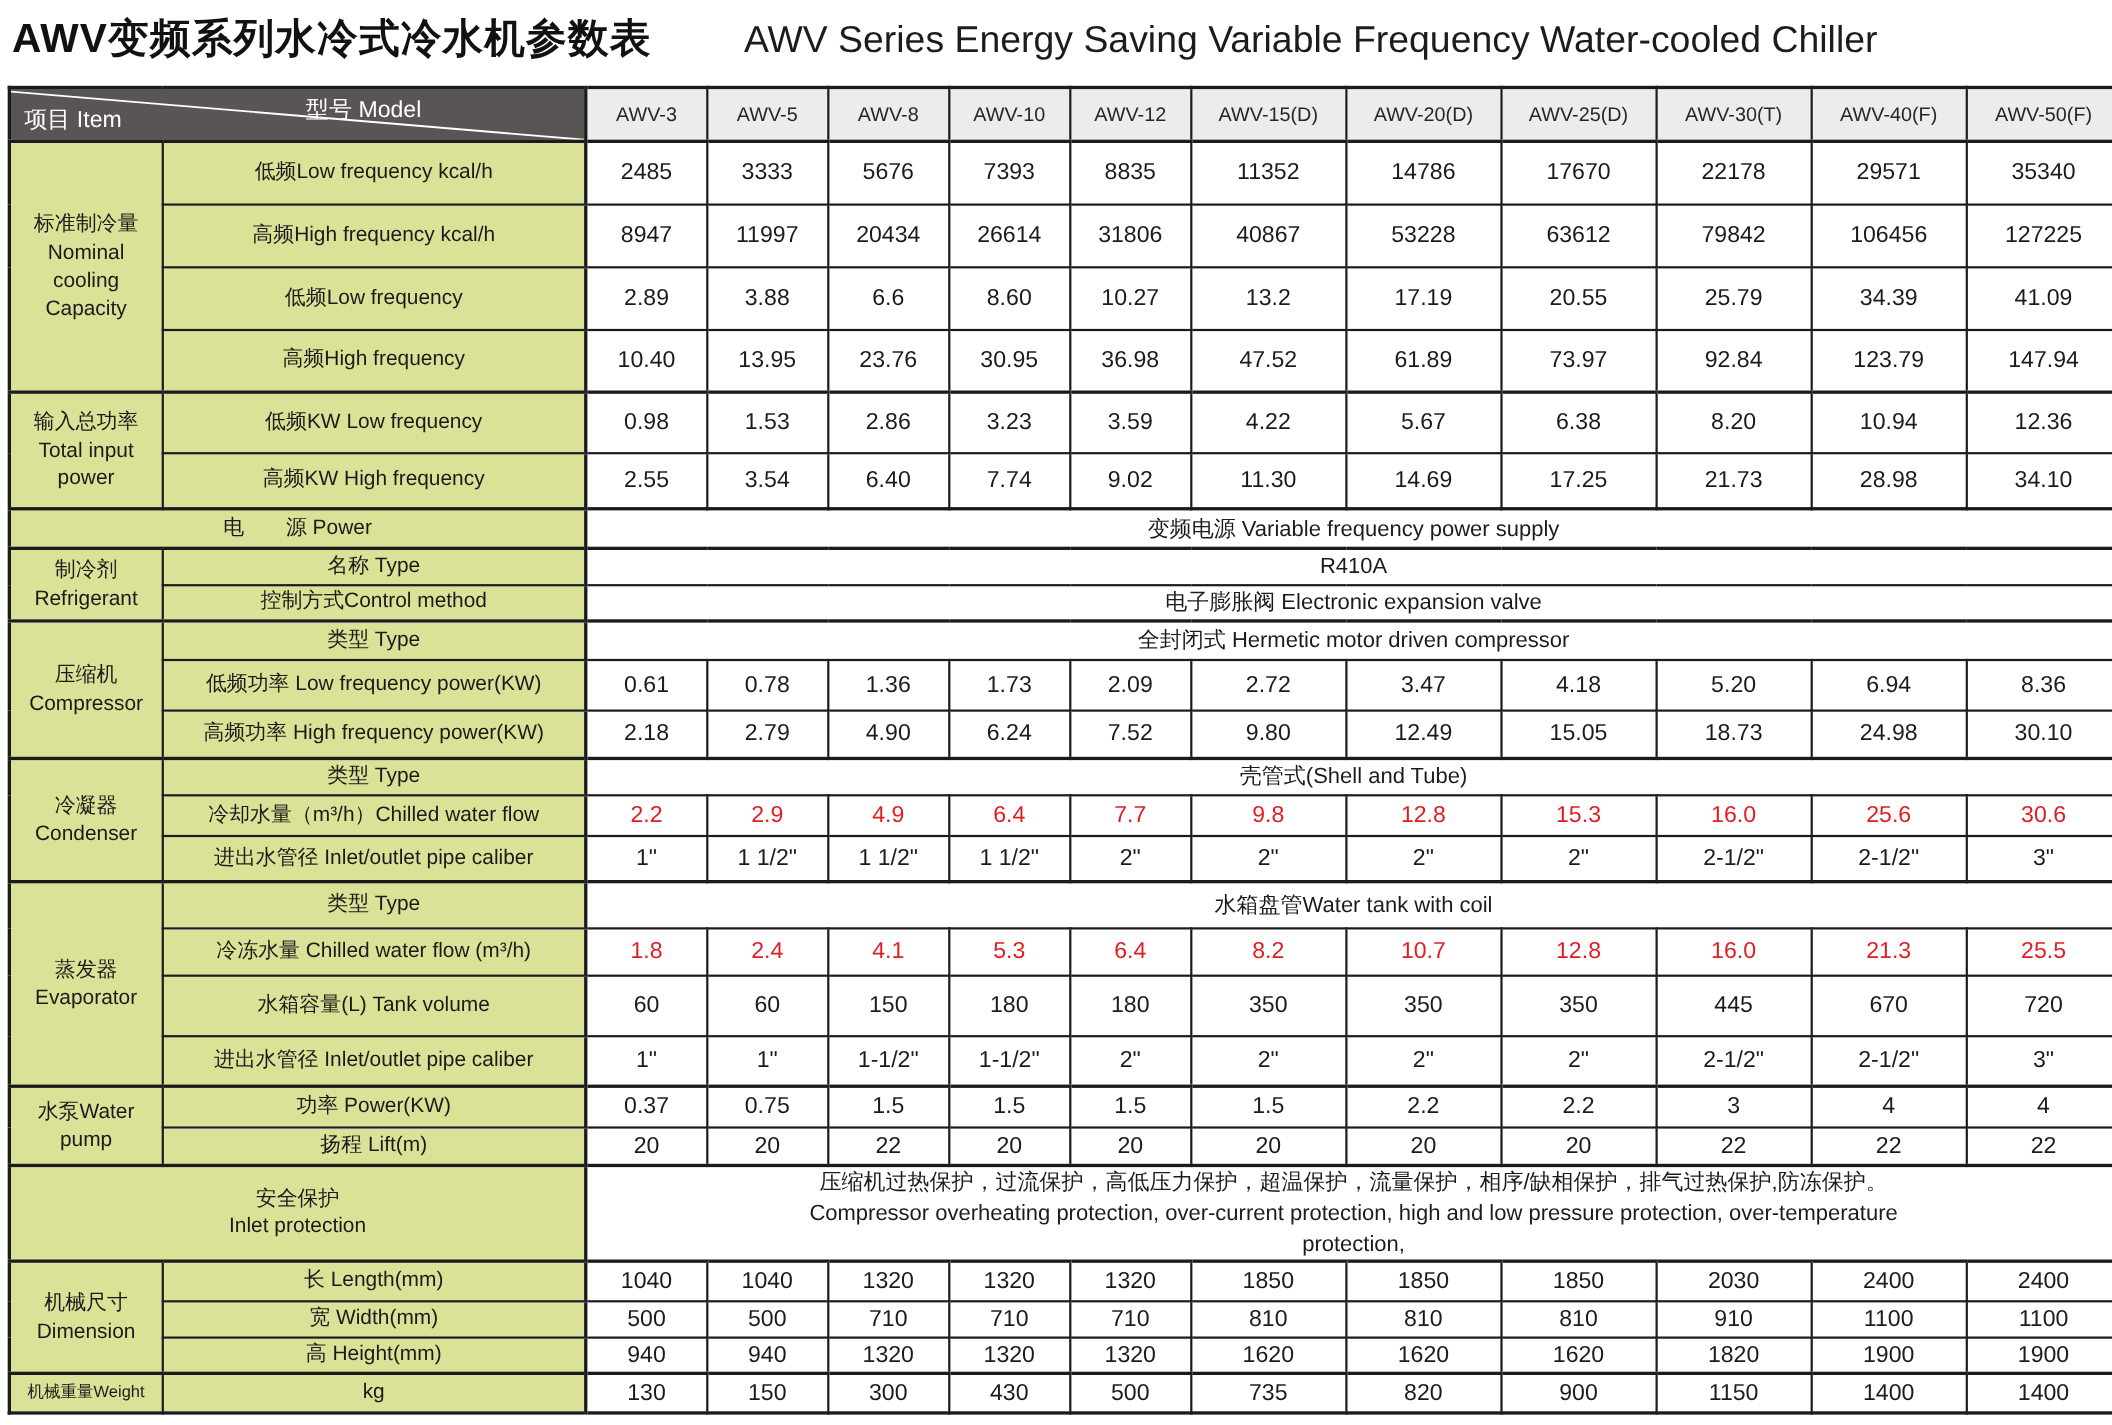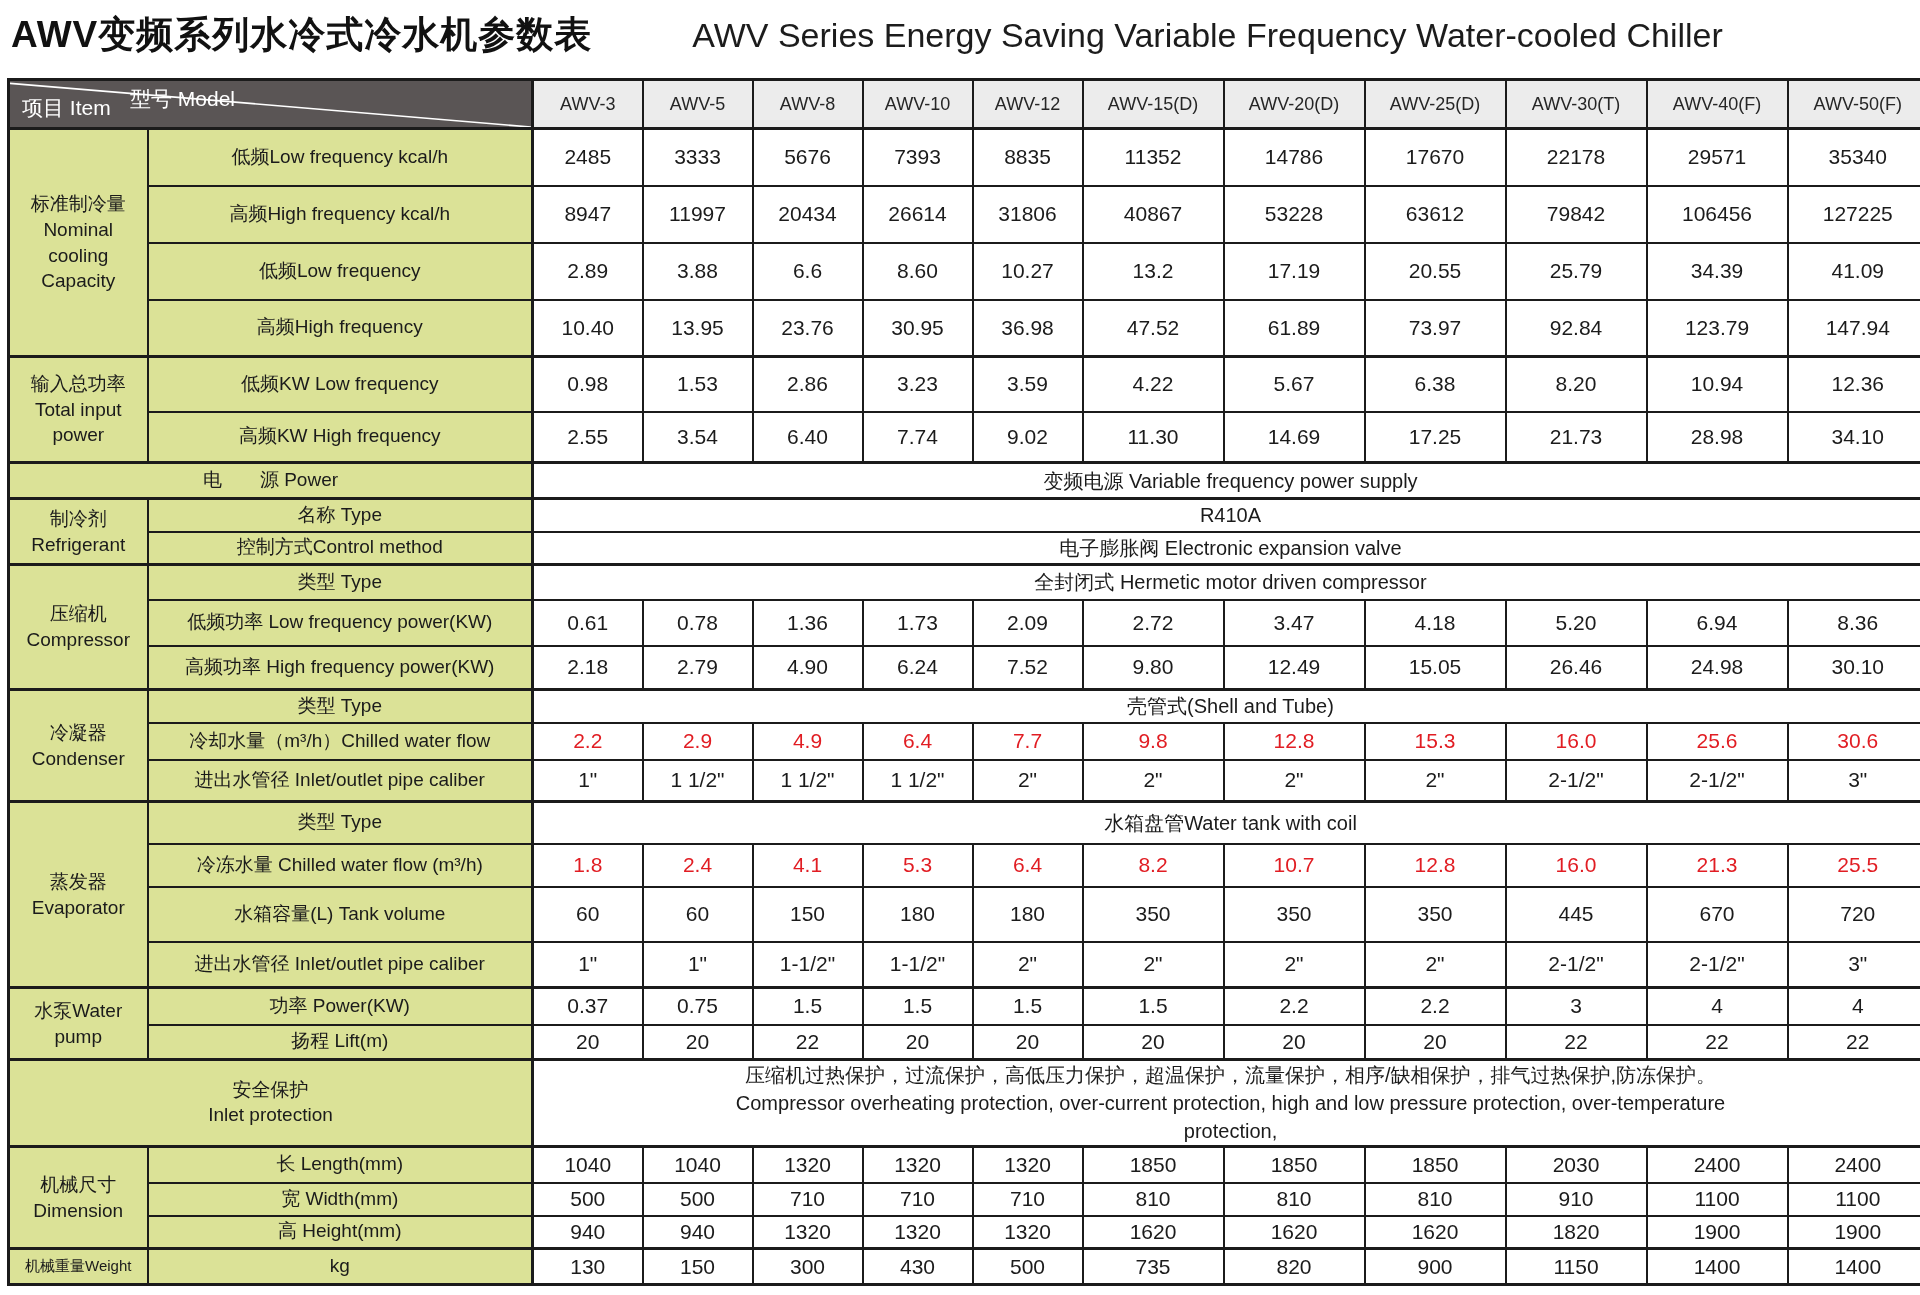--- a/index.html
+++ b/index.html
@@ -4,42 +4,42 @@
 <style>
   html,body{margin:0;padding:0;background:#fff;}
   body{
     width:1920px;height:1295px;overflow:hidden;
     font-family:"Liberation Sans","DejaVu Sans",sans-serif;
     color:#1b1b1b;
     -webkit-font-smoothing:antialiased;
   }
   .page{padding:0 7px;}
   .title-bar{
-    display:flex;align-items:baseline;gap:68px;
+    display:flex;align-items:baseline;gap:52px;
     margin:10px 0 18px 4px;white-space:nowrap;
   }
   .title-zh{font-size:37px;font-weight:700;letter-spacing:1px;color:#111;}
   .title-en{font-size:34px;font-weight:400;color:#1c1c1c;letter-spacing:0;margin-left:32px;}
 
   table.spec{
     border-collapse:collapse;table-layout:fixed;width:1906px;
     border:3px solid #1b1b1b;
   }
   th,td{
     border:2px solid #1b1b1b;
     text-align:center;vertical-align:middle;
     padding:0 2px;overflow:hidden;
   }
   thead tr{height:49px;}
   th.diag{
     position:relative;background:var(--header-bg,#5a5555);color:#fff;
     padding:0;border-right-width:3px;
   }
   .diag-svg{position:absolute;left:0;top:0;width:100%;height:100%;display:block;}
-  .diag-model{position:absolute;top:4px;left:120px;right:0;text-align:left;font-size:21px;font-weight:400;}
+  .diag-model{position:absolute;top:4px;left:120px;right:0;text-align:center;font-size:21px;font-weight:400;}
   .diag-item{position:absolute;left:12px;bottom:5px;font-size:21px;font-weight:400;}
   th.mod{
     background:var(--model-bg,#ececec);font-weight:400;font-size:18px;color:#262626;
   }
   td.grp{
     background:var(--label-bg,#dbe297);font-size:19px;line-height:1.35;
     white-space:pre-line;font-weight:400;margin-left:40px;
   }
   td.lbl{
     background:var(--label-bg,#dbe297);font-size:19px;line-height:1.3;
@@ -245,21 +245,21 @@
         <tr data-row="comp-high">
           <td class="lbl">高频功率 High frequency power(KW)</td>
           <td class="val">2.18</td>
           <td class="val">2.79</td>
           <td class="val">4.90</td>
           <td class="val">6.24</td>
           <td class="val">7.52</td>
           <td class="val">9.80</td>
           <td class="val">12.49</td>
           <td class="val">15.05</td>
-          <td class="val">26.46</td>
+          <td class="val">18.73</td>
           <td class="val">24.98</td>
           <td class="val">30.10</td>
         </tr>
         <tr data-row="cond-type" class="gs">
           <td class="grp" rowspan="3">冷凝器
 Condenser</td>
           <td class="lbl">类型 Type</td>
           <td class="merged" colspan="11">壳管式(Shell and Tube)</td>
         </tr>
         <tr data-row="cond-flow">

